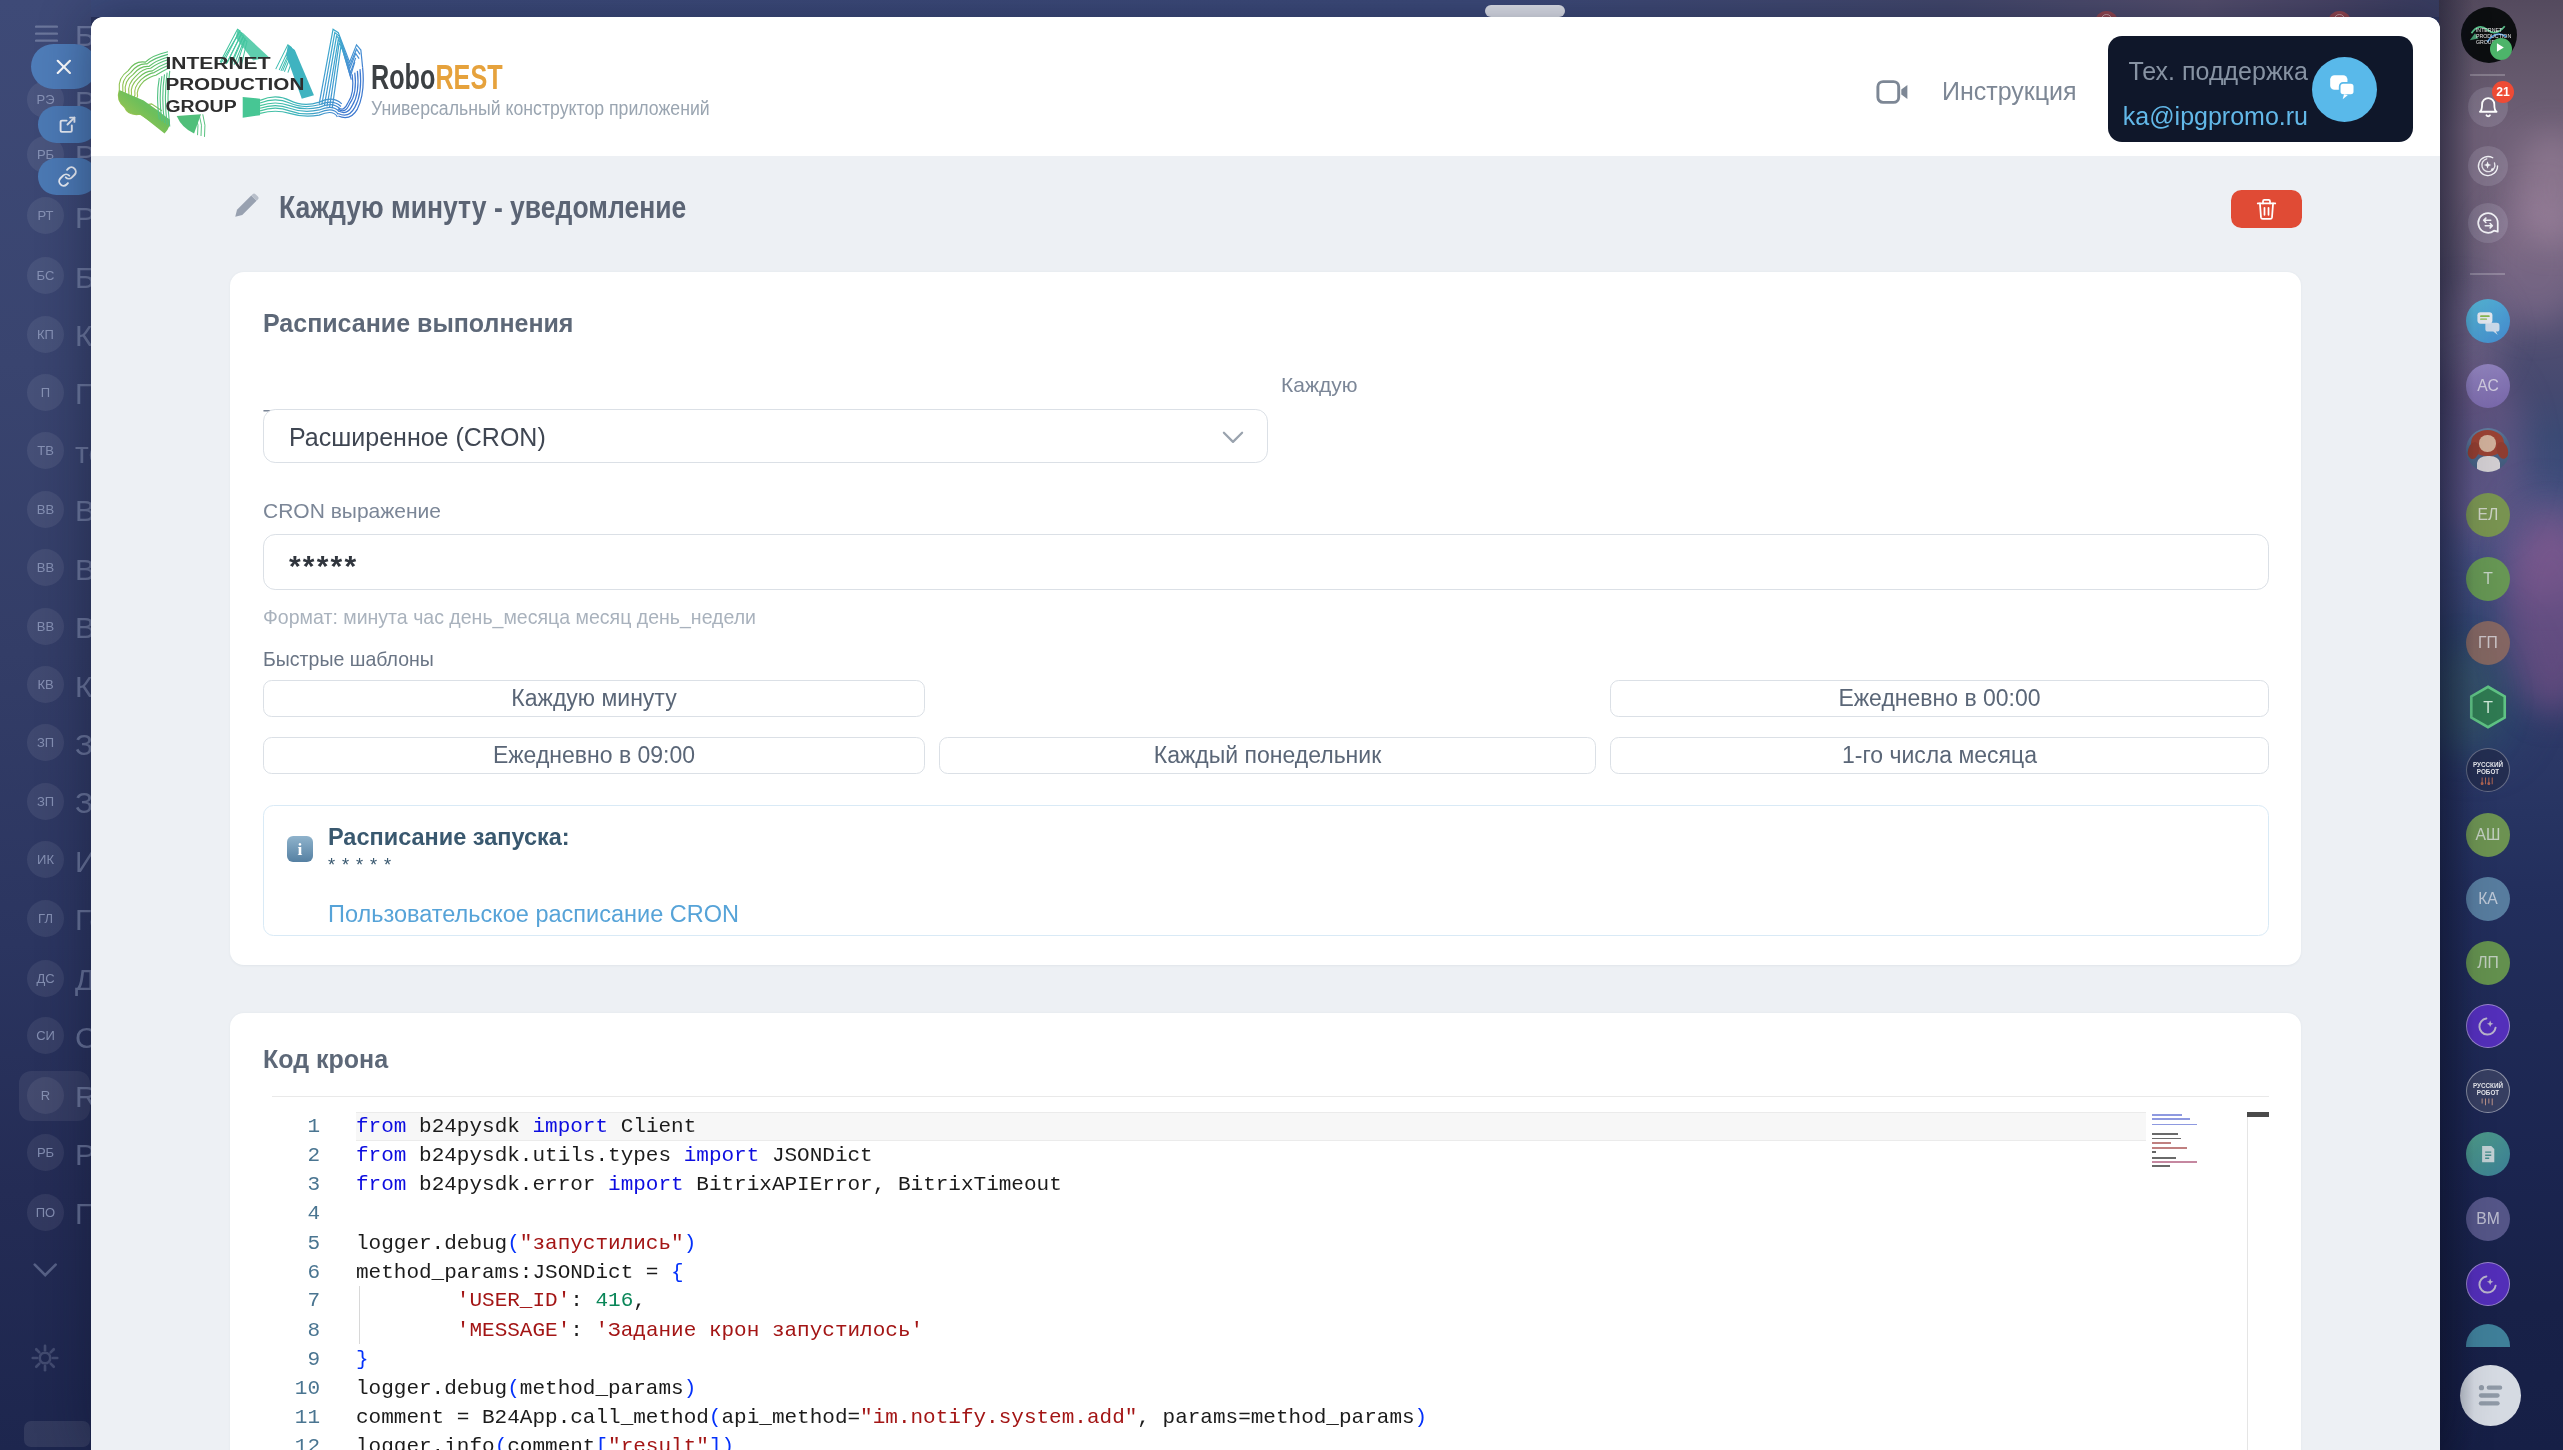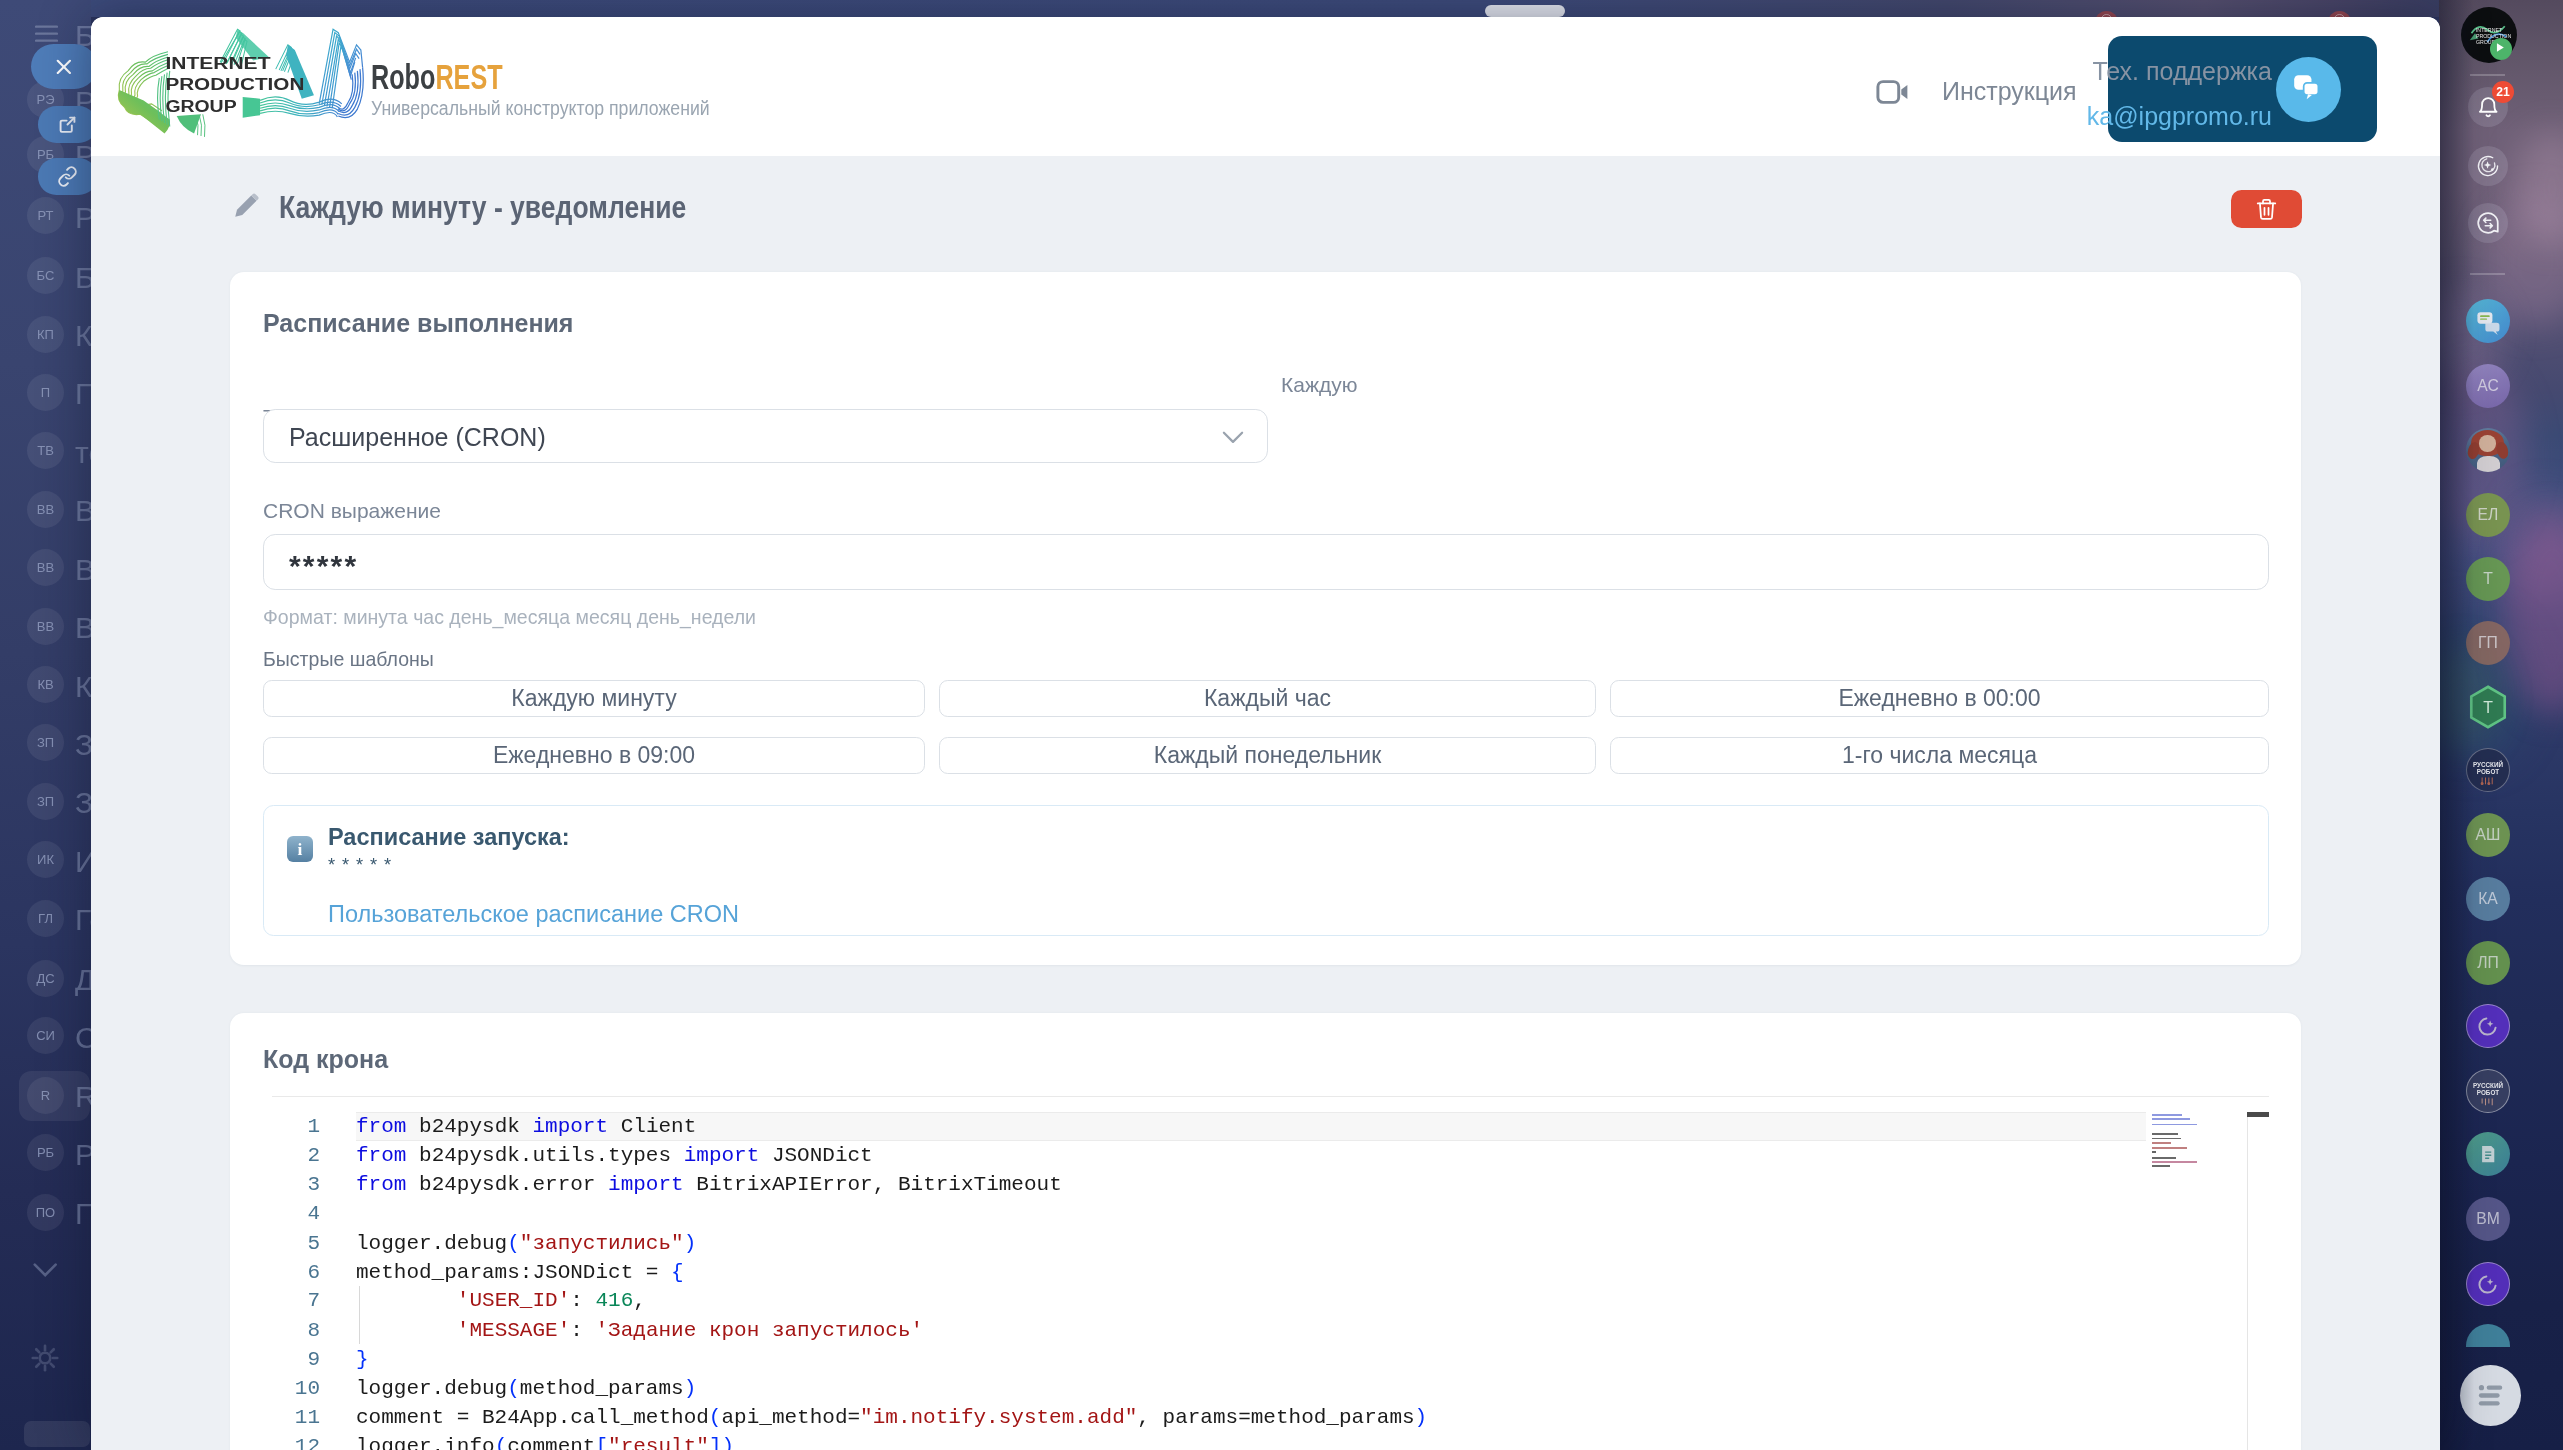--- a/index.html
+++ b/index.html
@@ -30,21 +30,21 @@
   .sb-ico { position:absolute; left:29px; width:40px; height:40px; border-radius:50%; background:rgba(220,220,235,.16); display:flex; align-items:center; justify-content:center; }
   .sb-div { position:absolute; left:31px; width:35px; height:1.7px; background:rgba(255,255,255,.22); }
 
   
   #modal { left:91px; top:17.4px; width:2349px; height:1433px; background:#edf0f4; border-radius:12.2px 12.2px 0 0; box-shadow:0 0 52px rgba(10,15,40,.45); overflow:hidden; }
   #mheader { position:absolute; left:0; top:0; width:2349px; height:139px; background:#fff; border-radius:12.2px 12.2px 0 0; }
   .h-roborest { position:absolute; left:280px; top:40px; font-size:35px; font-weight:bold; color:#3c4043; transform:scaleX(.72); transform-origin:left top; white-space:nowrap; }
   .h-roborest span { color:#e6a23c; }
   .h-sub { position:absolute; left:280px; top:80px; font-size:20px; color:#9aa5b1; transform:scaleX(.885); transform-origin:left top; white-space:nowrap; }
   .h-instr { position:absolute; left:1826px; top:60px; font-size:25px; color:#7d8795;margin-left:25px; }
-  .h-support { position:absolute; left:2017px; top:18.3px; width:269px; height:106px; background:#0c4a6e; border-radius:14px; }
+  .h-support { position:absolute; left:2017px; top:18.3px; width:305px; height:106px; background:#0f172a; border-radius:14px; }
   .h-support .t1 { position:absolute; right:105px; top:21px; font-size:25px; color:#8793a3; white-space:nowrap; }
   .h-support .t2 { position:absolute; right:105px; top:66px; font-size:25px; color:#62b8e8; white-space:nowrap; }
   .h-support .circ { position:absolute; right:36px; top:21px; width:65px; height:65px; border-radius:50%; background:#59b9ea; }
 
   
   #ptitle { position:absolute; left:188px; top:173px; font-size:30.5px; font-weight:bold; color:#5b6474; transform:scaleX(.87); transform-origin:left top; white-space:nowrap; }
   #delbtn { position:absolute; left:2140px; top:173px; width:71px; height:38px; background:#e04b35; border-radius:10.5px; display:flex; align-items:center; justify-content:center; }
 
   
   .card { position:absolute; left:139px; width:2071px; background:#fff; border-radius:14px; box-shadow:0 0.9px 2.6px rgba(40,60,90,.06); }
@@ -445,21 +445,20 @@
             <polyline points="2,2 12.5,12.5 23,2" fill="none" stroke="#9aa3ae" stroke-width="2.6" stroke-linecap="round" stroke-linejoin="round"></polyline>
           </svg>
       </div>
       <div class="flabel" style="left:33px; top:227px;">CRON выражение</div>
       <div class="fbox" style="left:33px; top:262px; width:2006px; height:56px;">
         <div class="val" style="font-size:30px; color:#30353d; font-weight:bold; top:14px; letter-spacing:2.2px;">*****</div>
       </div>
       <div class="flabel" style="left:33px; top:333px; color:#a9b2bd; transform:scaleX(.93); transform-origin:left top; white-space:nowrap;">Формат: минута час день_месяца месяц день_недели</div>
       <div class="flabel" style="left:33px; top:375px; color:#6a7585; transform:scaleX(.93); transform-origin:left top; white-space:nowrap;">Быстрые шаблоны</div>
       <div class="tplbtn" style="left:33px; top:408px; width:662px;">Каждую минуту</div>
-      <div class="tplbtn" style="left:709px; top:408px; width:657px;">Каждый час</div>
       <div class="tplbtn" style="left:1380px; top:408px; width:659px;">Ежедневно в 00:00</div>
       <div class="tplbtn" style="left:33px; top:465px; width:662px;">Ежедневно в 09:00</div>
       <div class="tplbtn" style="left:709px; top:465px; width:657px;">Каждый понедельник</div>
       <div class="tplbtn" style="left:1380px; top:465px; width:659px;">1-го числа месяца</div>
       <div id="infobox">
         <div style="position:absolute; left:23px; top:30px; width:26px; height:26px; border-radius:6.1px; background:linear-gradient(180deg,#8fb3cc,#5580a2); color:#fff; font-size:17.4px; font-weight:bold; display:flex; align-items:center; justify-content:center; font-family:'Liberation Serif',serif;">i</div>
         <div style="position:absolute; left:64px; top:17.4px; font-size:23.5px; font-weight:bold; color:#39586f;">Расписание запуска:</div>
         <div style="position:absolute; left:64px; top:48px; font-size:18.3px; color:#39586f; letter-spacing:0.9px;">* * * * *</div>
         <div style="position:absolute; left:64px; top:95px; font-size:23.5px; color:#56a3d8;">Пользовательское расписание CRON</div>
       </div>

